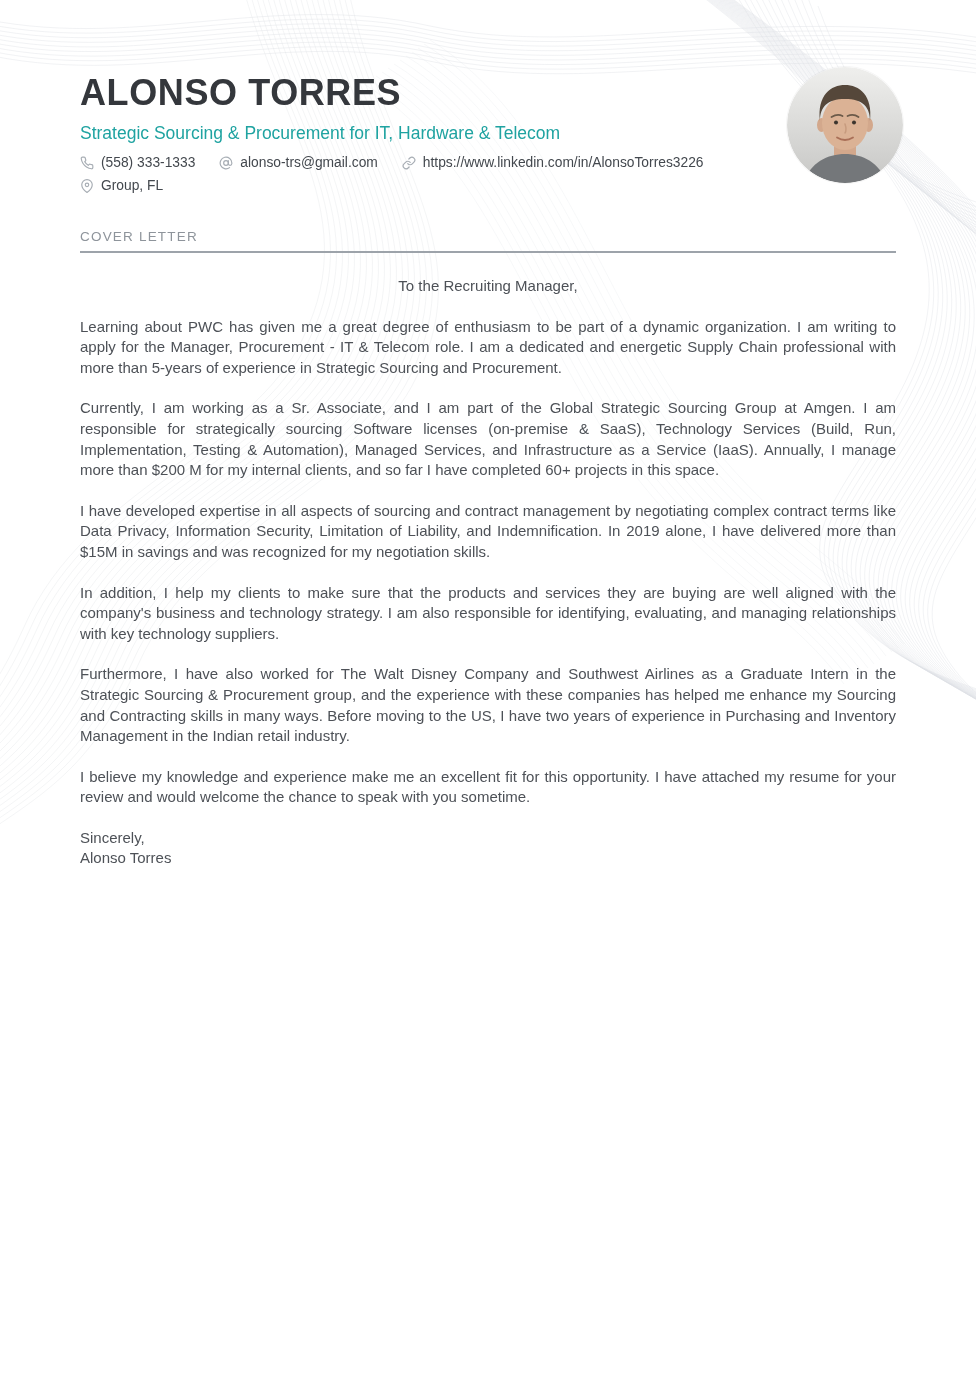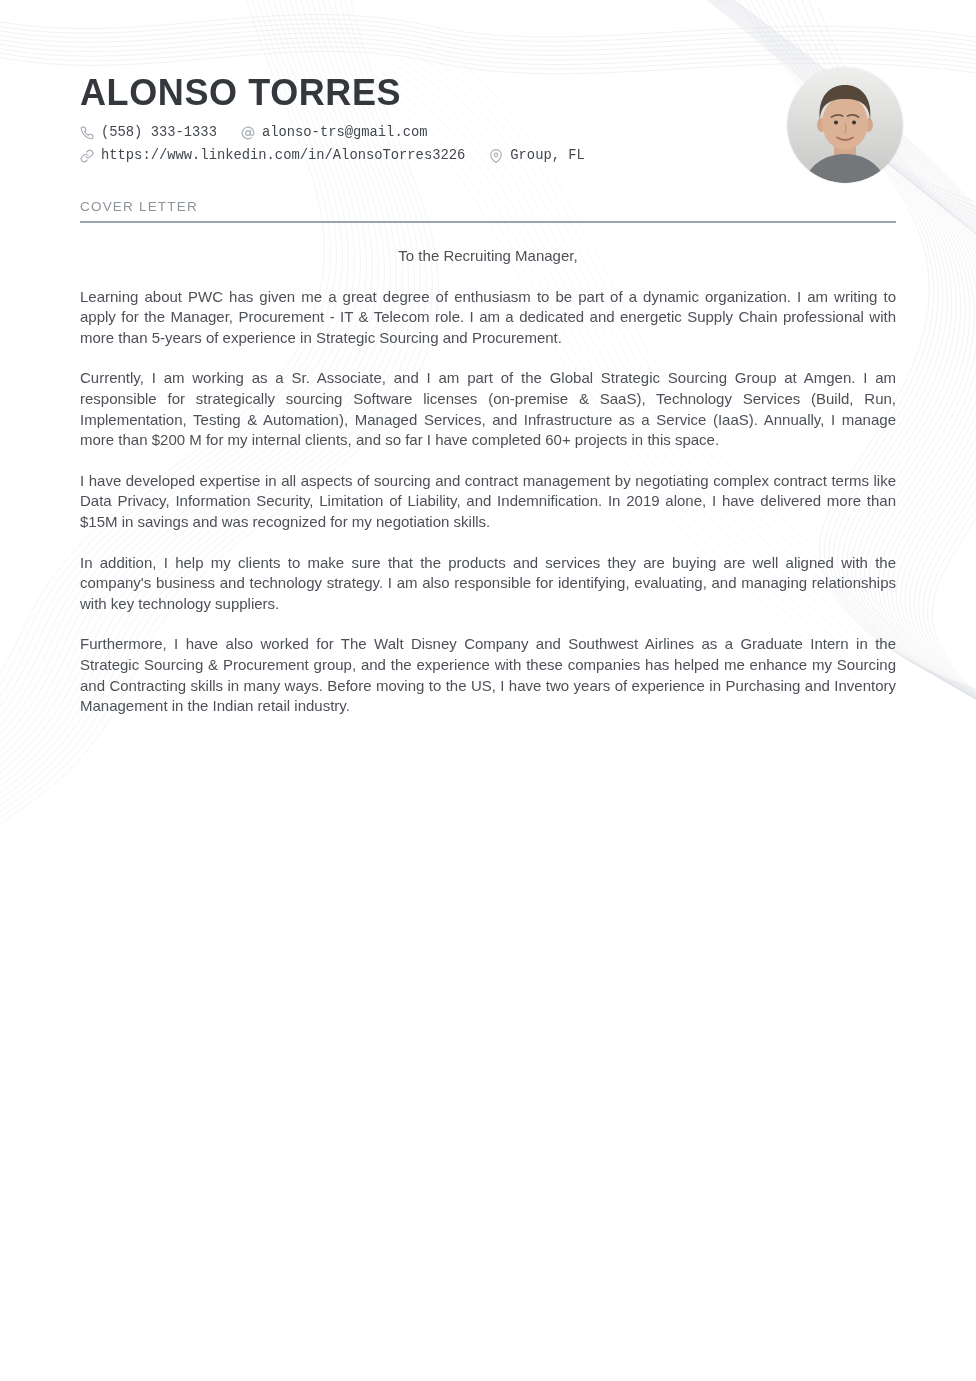--- a/index.html
+++ b/index.html
@@ -14,21 +14,21 @@
   body{width:976px;height:1381px;background:#ffffff;font-family:"Liberation Sans",sans-serif;}
   .page{position:relative;width:976px;height:995px;background:#ffffff;overflow:hidden;}
   svg.waves{position:absolute;top:0;left:0;z-index:0;}
   .content{position:relative;z-index:1;padding:0 80px;}
 
   header{padding-top:72px;}
   h1.name{margin:0;font-size:36px;font-weight:700;color:var(--heading);letter-spacing:.6px;}
   .subtitle{margin-top:9px;font-size:17.5px;font-weight:400;color:var(--accent-teal);}
 
   .contact{margin-top:11px;max-width:672px;display:flex;flex-wrap:wrap;column-gap:24px;row-gap:8px;
-           font-size:13.8px;color:#43484e;font-family:Liberation Mono, monospace;}
+           font-size:13.8px;color:#43484e;}
   .contact-item{display:flex;align-items:center;gap:7px;white-space:nowrap;}
   .cicon{width:14px;height:14px;color:#a7adb4;flex:none;display:block;}
 
   .avatar{position:absolute;top:67px;left:787px;width:116px;height:116px;border-radius:50%;
           overflow:hidden;z-index:2;box-shadow:0 0 0 1px rgba(0,0,0,.04);}
   .avatar svg{display:block;width:116px;height:116px;}
 
   .section-label{margin-top:36px;font-size:13.5px;letter-spacing:1.2px;color:var(--muted);}
   .rule{border:none;border-top:2px solid var(--divider);margin:7px 0 0;}
 
@@ -151,20 +151,21 @@
         <circle cx="67" cy="55.5" r="2" fill="#3c352e"></circle>
         <path d="M58,57 q2,6 0,9" stroke="#c79b7e" stroke-width="1.5" fill="none" stroke-linecap="round"></path>
         <path d="M50,70.5 q8,5 16,0" stroke="#a96f57" stroke-width="1.8" fill="none" stroke-linecap="round"></path>
       </g>
     </svg>
   </div>
 
   <div class="content">
     <header>
       <h1 class="name">ALONSO TORRES</h1>
+      <div class="subtitle">Strategic Sourcing &amp; Procurement for IT, Hardware &amp; Telecom</div>
 
       <div class="contact">
         <span class="contact-item">
           <svg class="cicon" viewBox="0 0 24 24" fill="none" stroke="currentColor" stroke-width="2" stroke-linecap="round" stroke-linejoin="round">
             <path d="M22 16.92v3a2 2 0 01-2.18 2 19.79 19.79 0 01-8.63-3.07 19.5 19.5 0 01-6-6 19.79 19.79 0 01-3.07-8.67A2 2 0 014.11 2h3a2 2 0 012 1.72c.12.96.37 1.9.72 2.8a2 2 0 01-.45 2.11L8.09 9.91a16 16 0 006 6l1.27-1.27a2 2 0 012.11-.45c.9.35 1.84.6 2.8.72A2 2 0 0122 16.92z"></path>
           </svg>
           <span>(558) 333-1333</span>
         </span>
 
         <span class="contact-item">
@@ -196,15 +197,20 @@
     <div class="section-label">COVER LETTER</div>
     <hr class="rule">
 
     <div class="letter">
       <p class="salutation">To the Recruiting Manager,</p>
       <p>Learning about PWC has given me a great degree of enthusiasm to be part of a dynamic organization. I am writing to apply for the Manager, Procurement - IT &amp; Telecom role. I am a dedicated and energetic Supply Chain professional with more than 5-years of experience in Strategic Sourcing and Procurement.</p>
       <p>Currently, I am working as a Sr. Associate, and I am part of the Global Strategic Sourcing Group at Amgen. I am responsible for strategically sourcing Software licenses (on-premise &amp; SaaS), Technology Services (Build, Run, Implementation, Testing &amp; Automation), Managed Services, and Infrastructure as a Service (IaaS). Annually, I manage more than $200 M for my internal clients, and so far I have completed 60+ projects in this space.</p>
       <p>I have developed expertise in all aspects of sourcing and contract management by negotiating complex contract terms like Data Privacy, Information Security, Limitation of Liability, and Indemnification. In 2019 alone, I have delivered more than $15M in savings and was recognized for my negotiation skills.</p>
       <p>In addition, I help my clients to make sure that the products and services they are buying are well aligned with the company's business and technology strategy. I am also responsible for identifying, evaluating, and managing relationships with key technology suppliers.</p>
       <p>Furthermore, I have also worked for The Walt Disney Company and Southwest Airlines as a Graduate Intern in the Strategic Sourcing &amp; Procurement group, and the experience with these companies has helped me enhance my Sourcing and Contracting skills in many ways. Before moving to the US, I have two years of experience in Purchasing and Inventory Management in the Indian retail industry.</p>
+      <p>I believe my knowledge and experience make me an excellent fit for this opportunity. I have attached my resume for your review and would welcome the chance to speak with you sometime.</p>
+      <div class="closing-block">
+        <div>Sincerely,</div>
+        <div>Alonso Torres</div>
+      </div>
     </div>
   </div>
 </div>
 
 </body></html>

